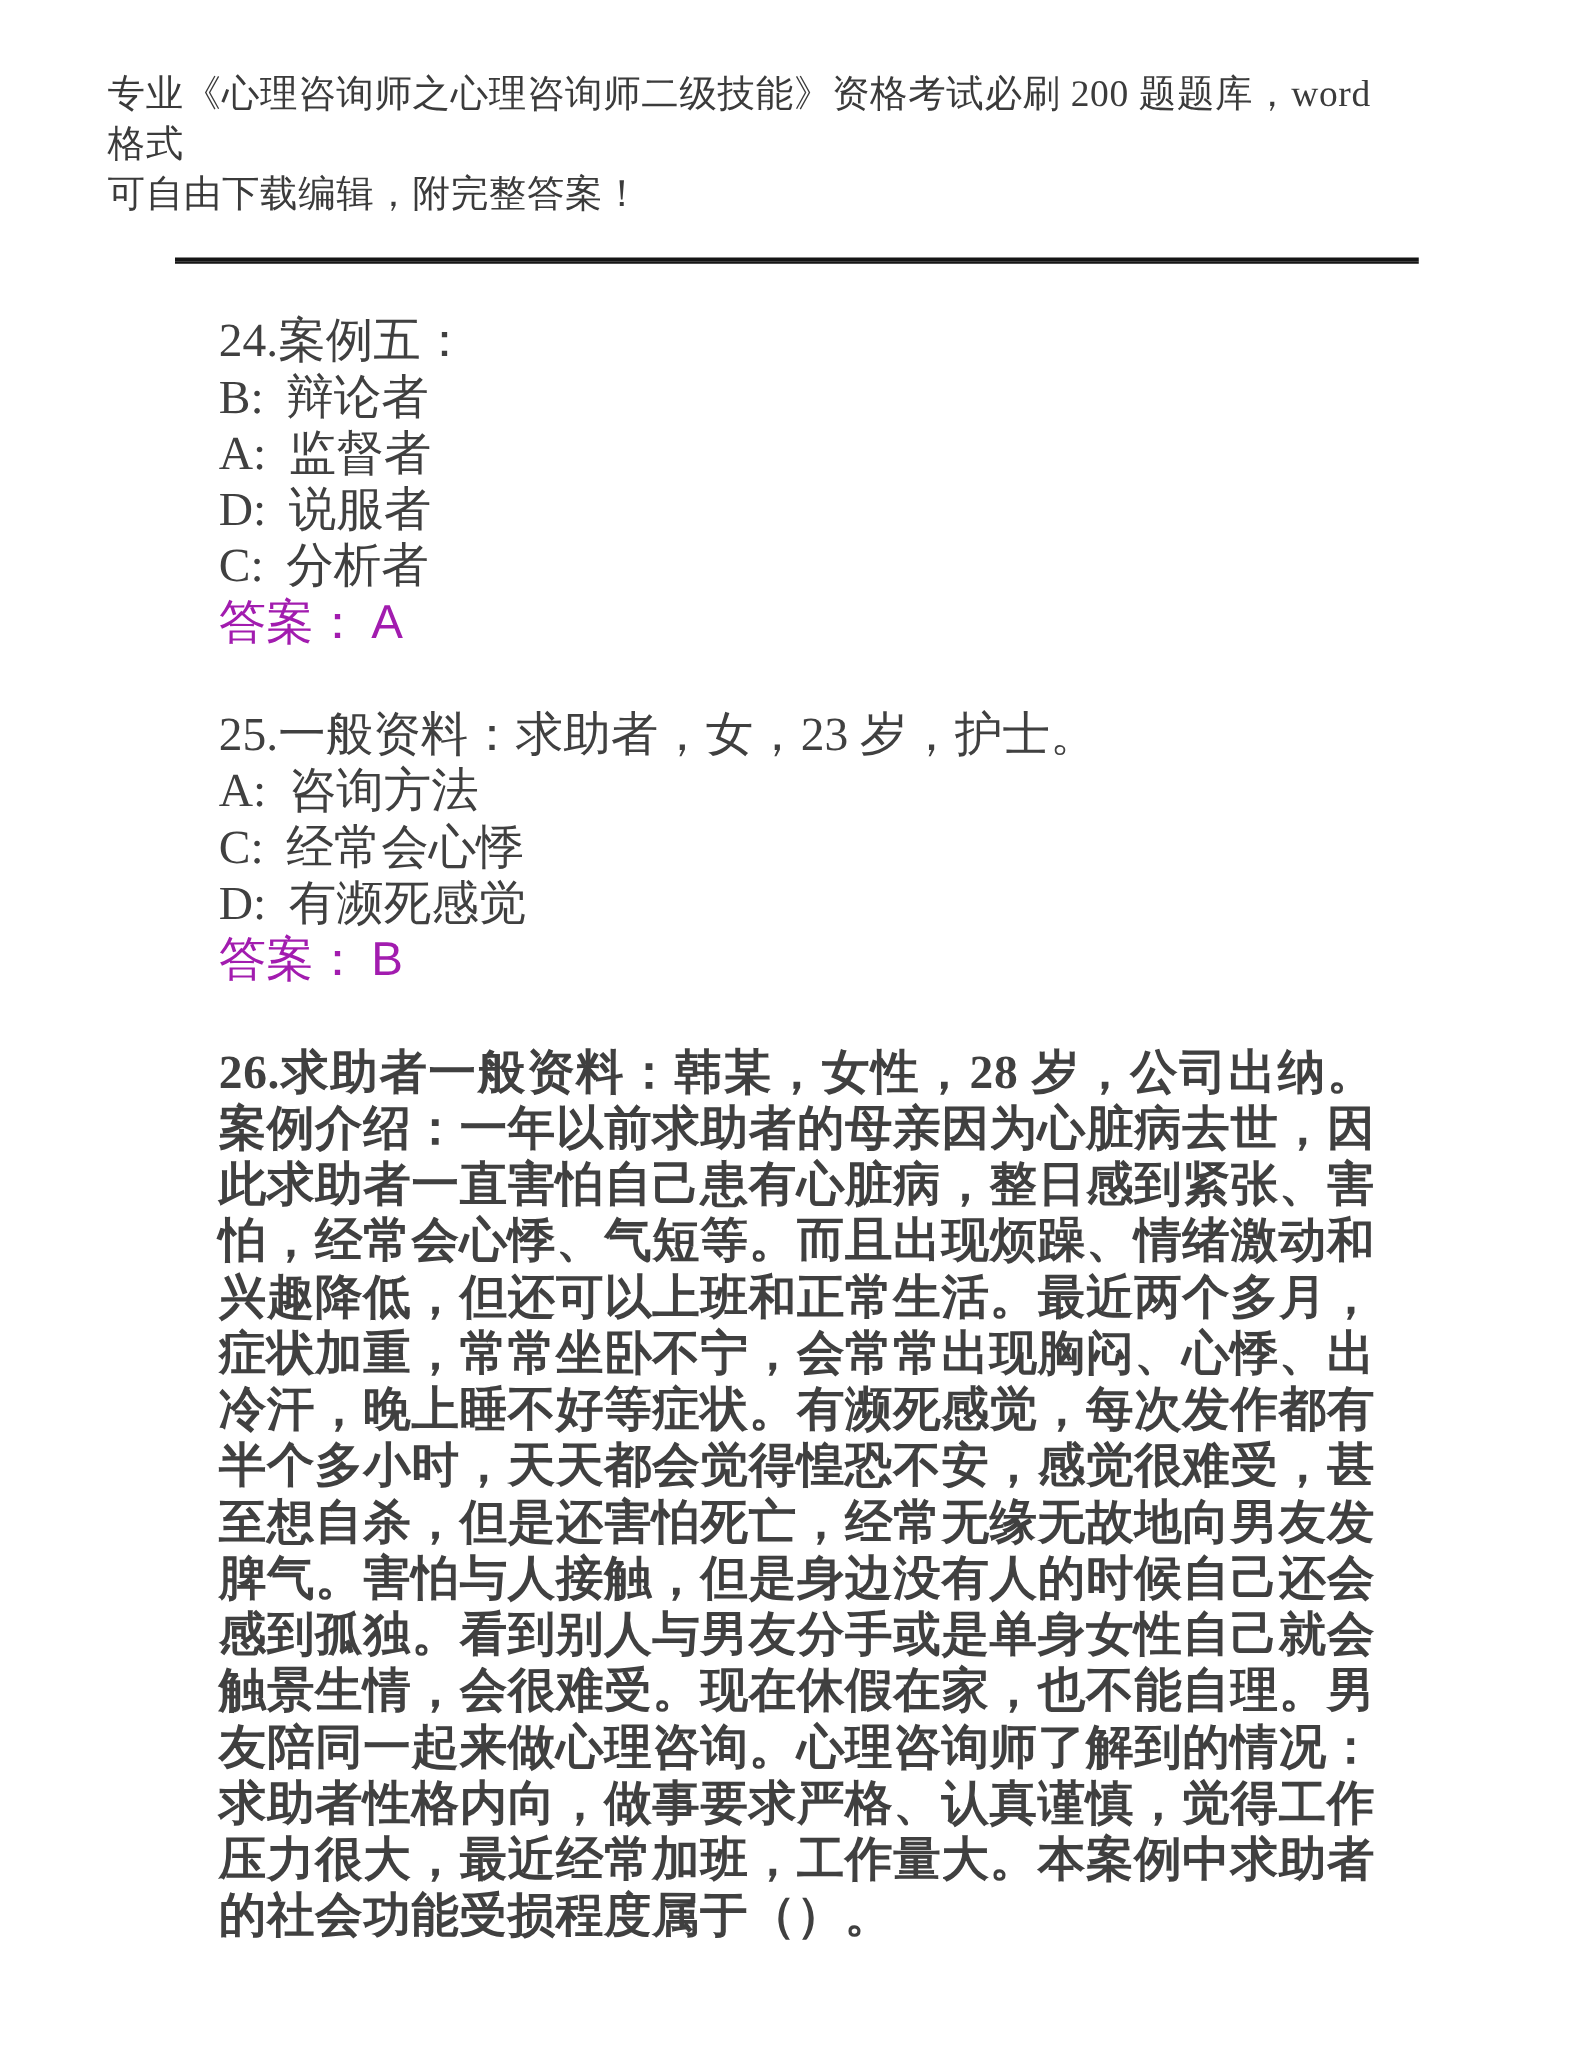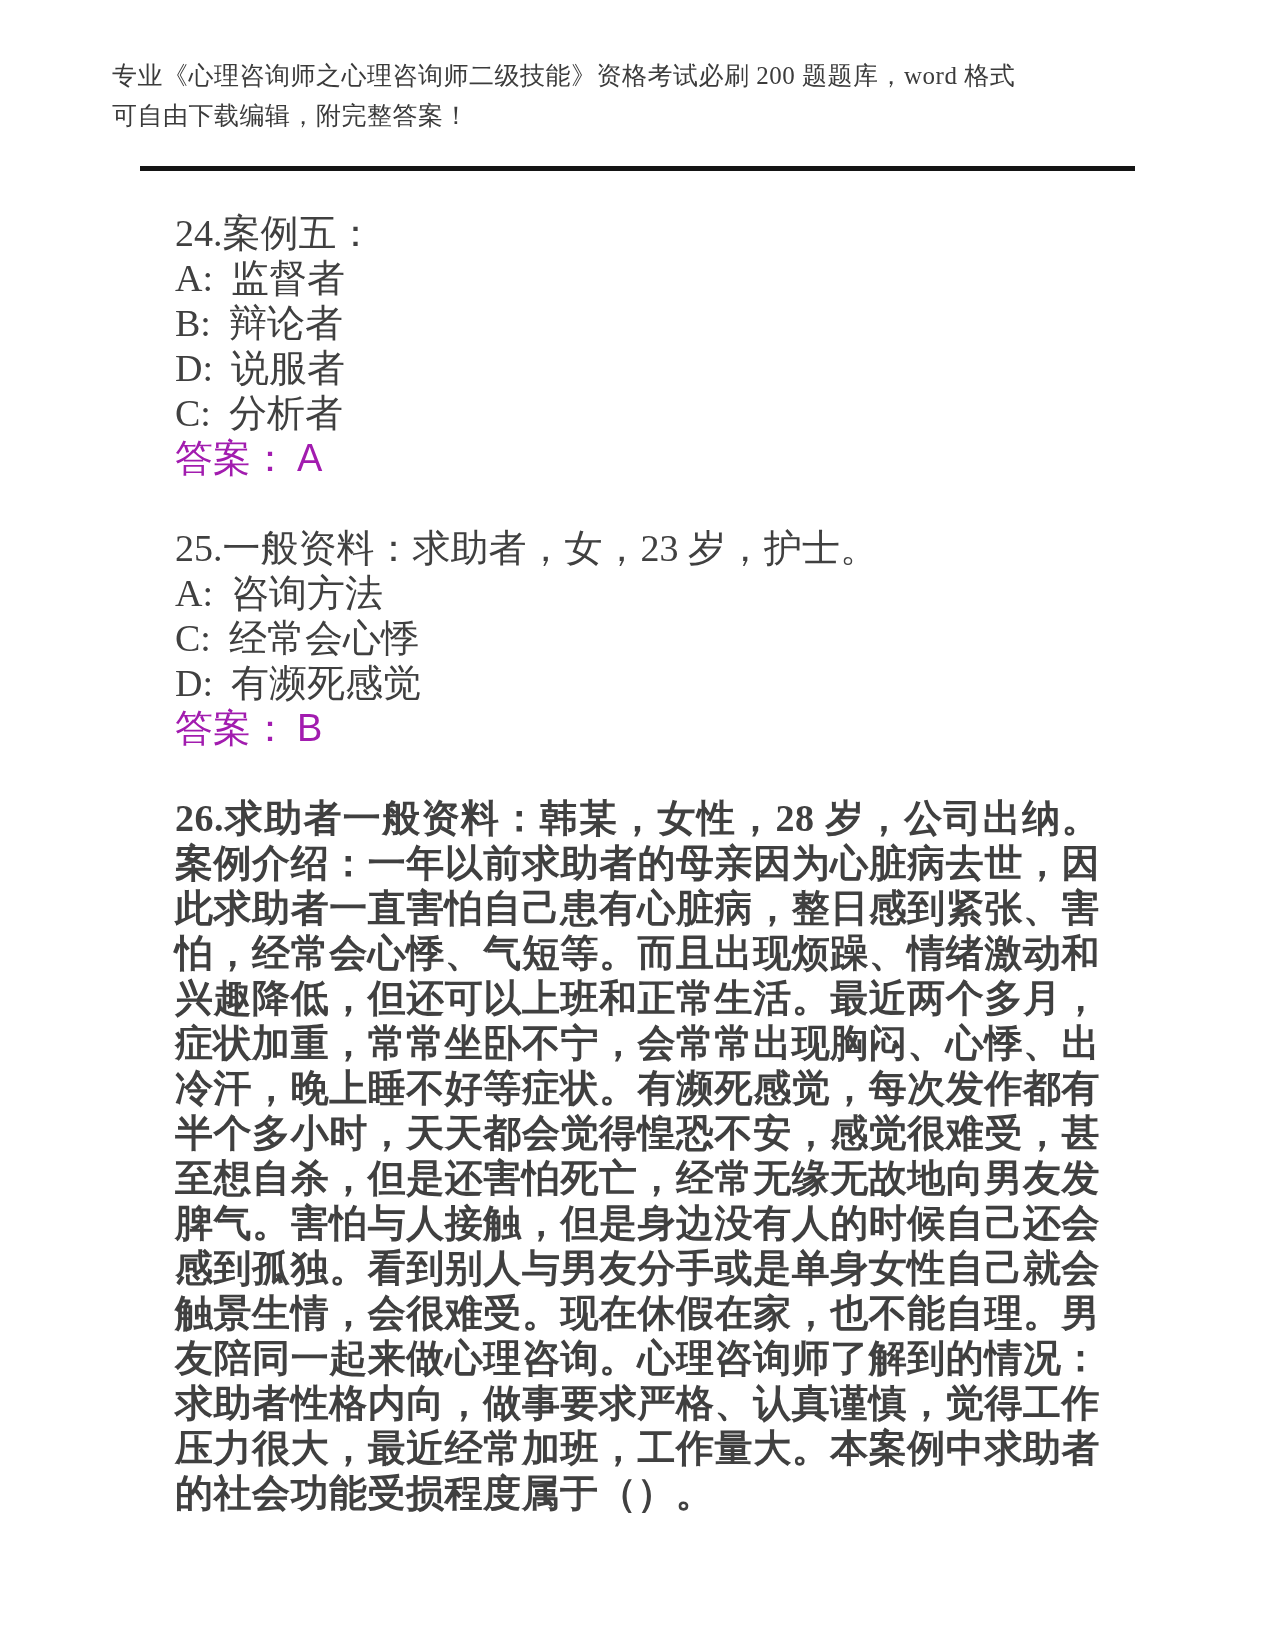--- a/index.html
+++ b/index.html
@@ -11,22 +11,22 @@
     color: #404040;
     position: relative;
     overflow: hidden;
   }
   .page {
     width: 1275px;
     height: 1650px;
     background: #ffffff;
   }
   .header {
-    margin: 56px 175px 0 112px;
-    font-size: 25px;
+    margin: 56px 175px 0 86px;
+    font-size: 30px;
     line-height: 40px;
     color: #3b3b3b;
     letter-spacing: 0.5px;
   }
   .header .hline { display: block; }
   .rule {
     margin: 30px 140px 0 140px;
     height: 4px;
     border-top: 3px solid #151515;
     border-bottom: 2px solid #151515;
@@ -64,24 +64,24 @@
     <span class="hline">可自由下载编辑，附完整答案！</span>
   </div>
 
   <div class="rule"></div>
 
   <div class="content">
 
     <section class="question first">
       <div class="line stem">24.案例五：</div>
       <div class="line option">
-        <span class="opt-label">A:</span><span class="opt-text">监督者</span>
+        <span class="opt-label">B:</span><span class="opt-text">辩论者</span>
       </div>
       <div class="line option">
-        <span class="opt-label">B:</span><span class="opt-text">辩论者</span>
+        <span class="opt-label">A:</span><span class="opt-text">监督者</span>
       </div>
       <div class="line option">
         <span class="opt-label">D:</span><span class="opt-text">说服者</span>
       </div>
       <div class="line option">
         <span class="opt-label">C:</span><span class="opt-text">分析者</span>
       </div>
       <div class="line answer">
         <span class="ans-label">答案：</span><span class="ans-val">A</span>
       </div>

